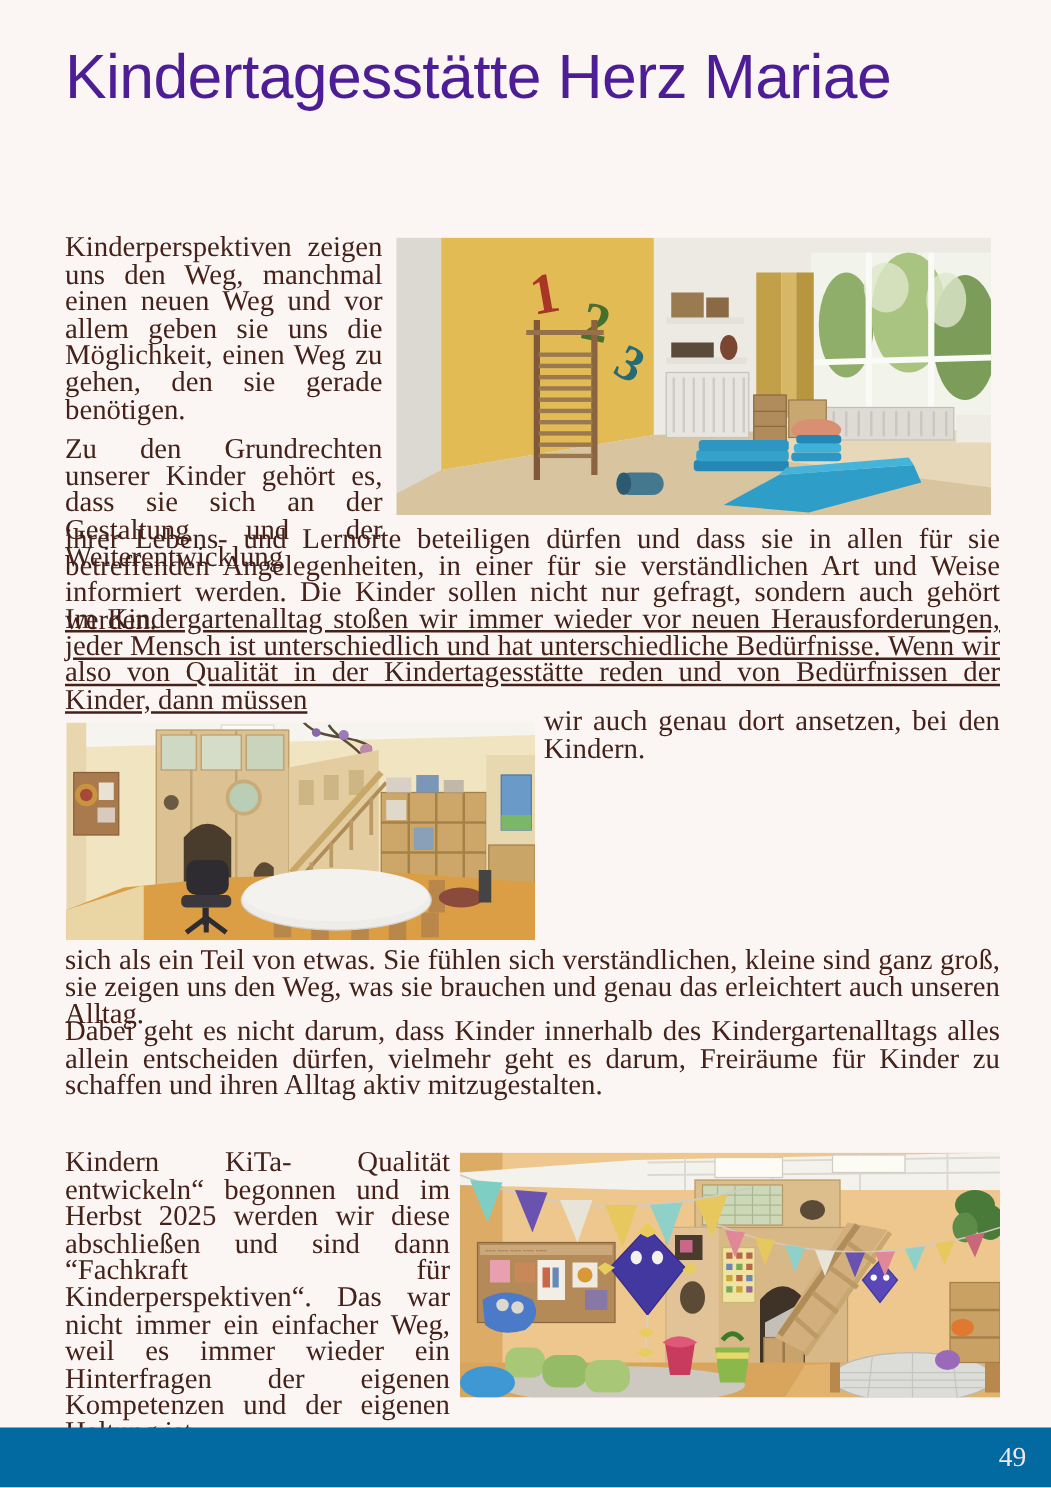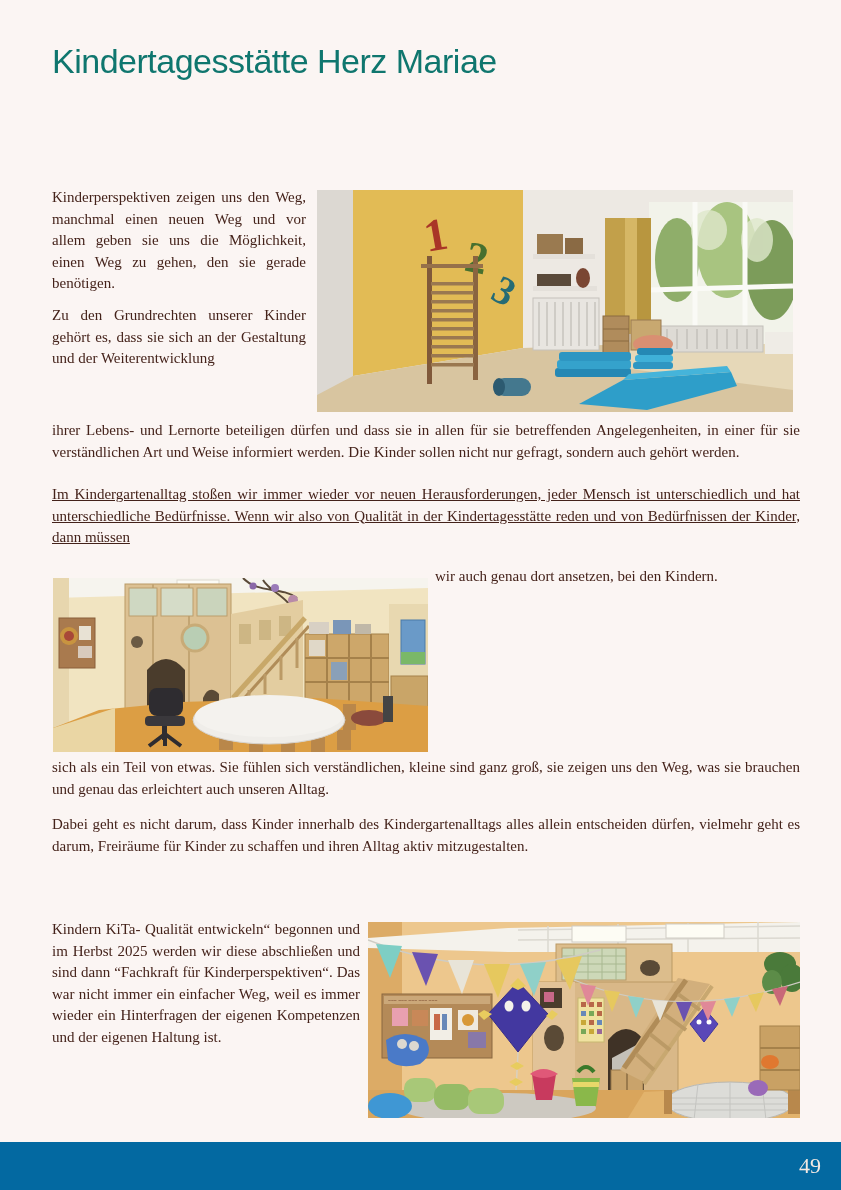--- a/index.html
+++ b/index.html
@@ -6,25 +6,25 @@
   .page{
     position:relative;
     width:841px;height:1190px;
     background:#fbf5f3;
     overflow:hidden;
     font-family:"Liberation Serif", serif;
   }
   .headline{
     position:absolute;left:52px;top:40px;width:748px;
     font-family:"Liberation Sans", sans-serif;
-    font-size:34px;line-height:42px;font-weight:400;
-    color:#0f766e;letter-spacing:-0.5px;
+    font-size:50px;line-height:42px;font-weight:400;
+    color:#4c1d95;letter-spacing:-0.5px;
   }
   .body-text{
-    font-size:15px;line-height:21.6px;
+    font-size:23px;line-height:21.6px;
     color:#44221a;text-align:justify;text-justify:inter-word;
   }
   .body-text p{margin:0 0 10px 0;}
   .abs{position:absolute;}
   .photo{position:absolute;overflow:hidden;}
   .photo svg{display:block;}
   .footer-bar{
     position:absolute;left:0;top:1142px;width:841px;height:48px;
     background:#0369a1;
   }

